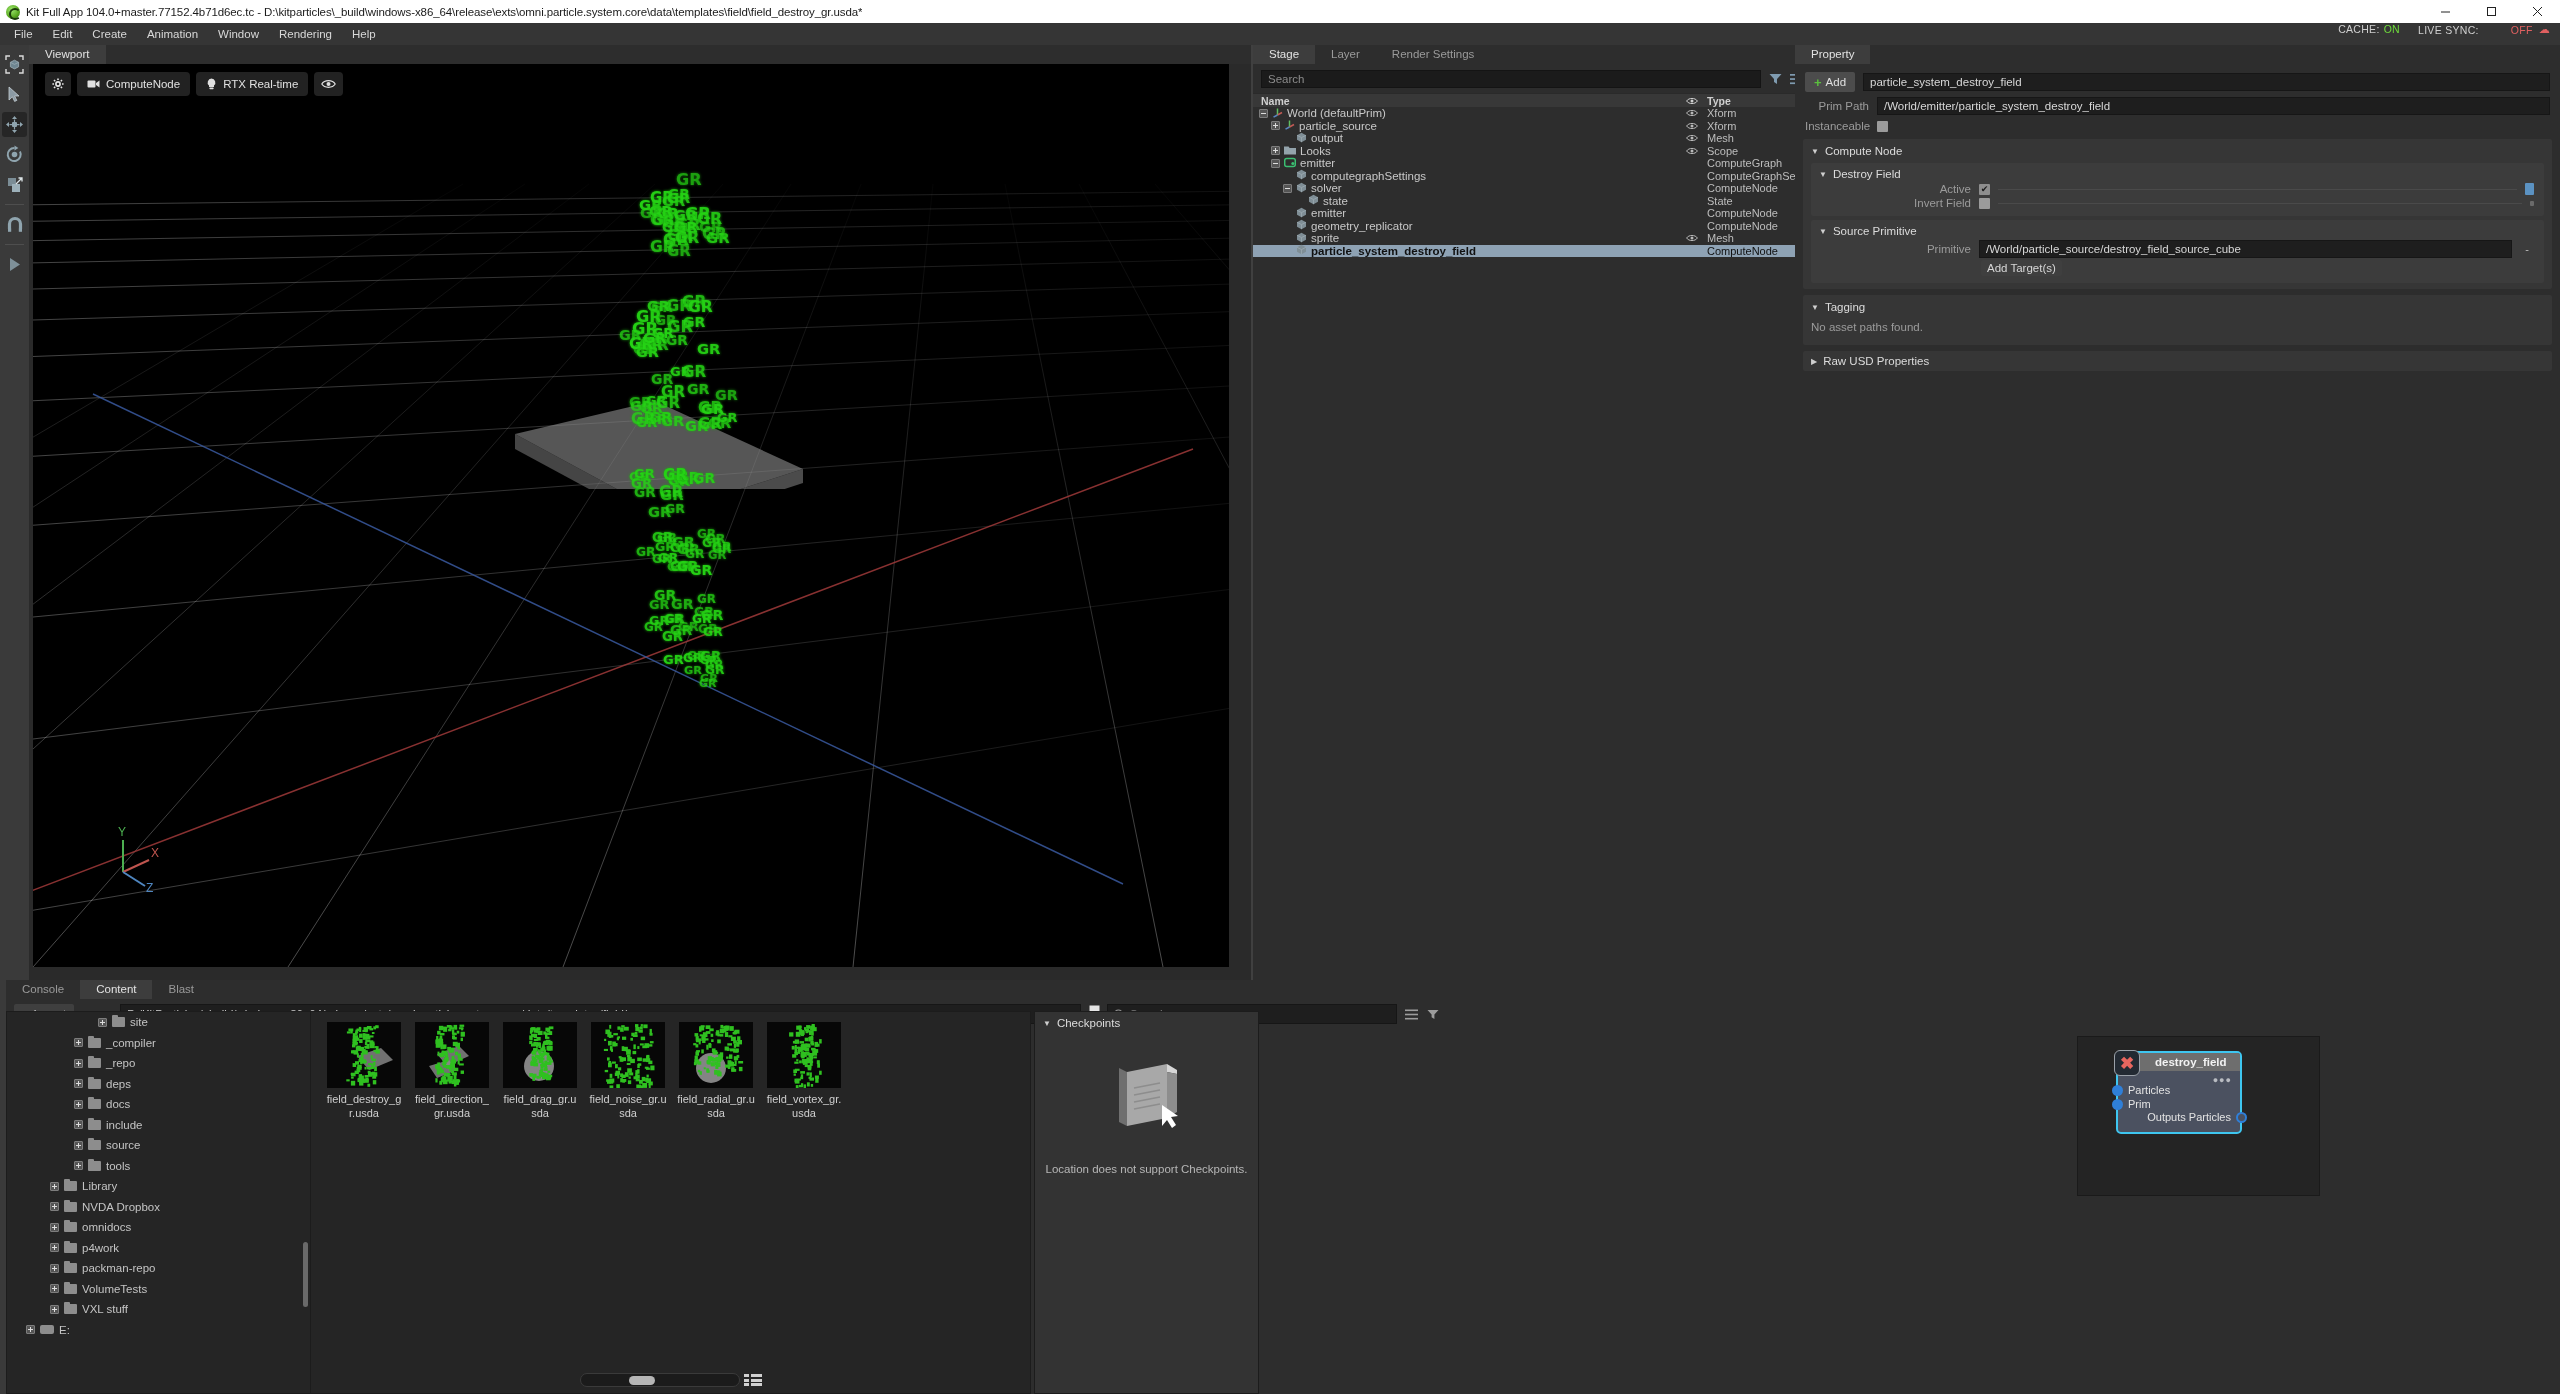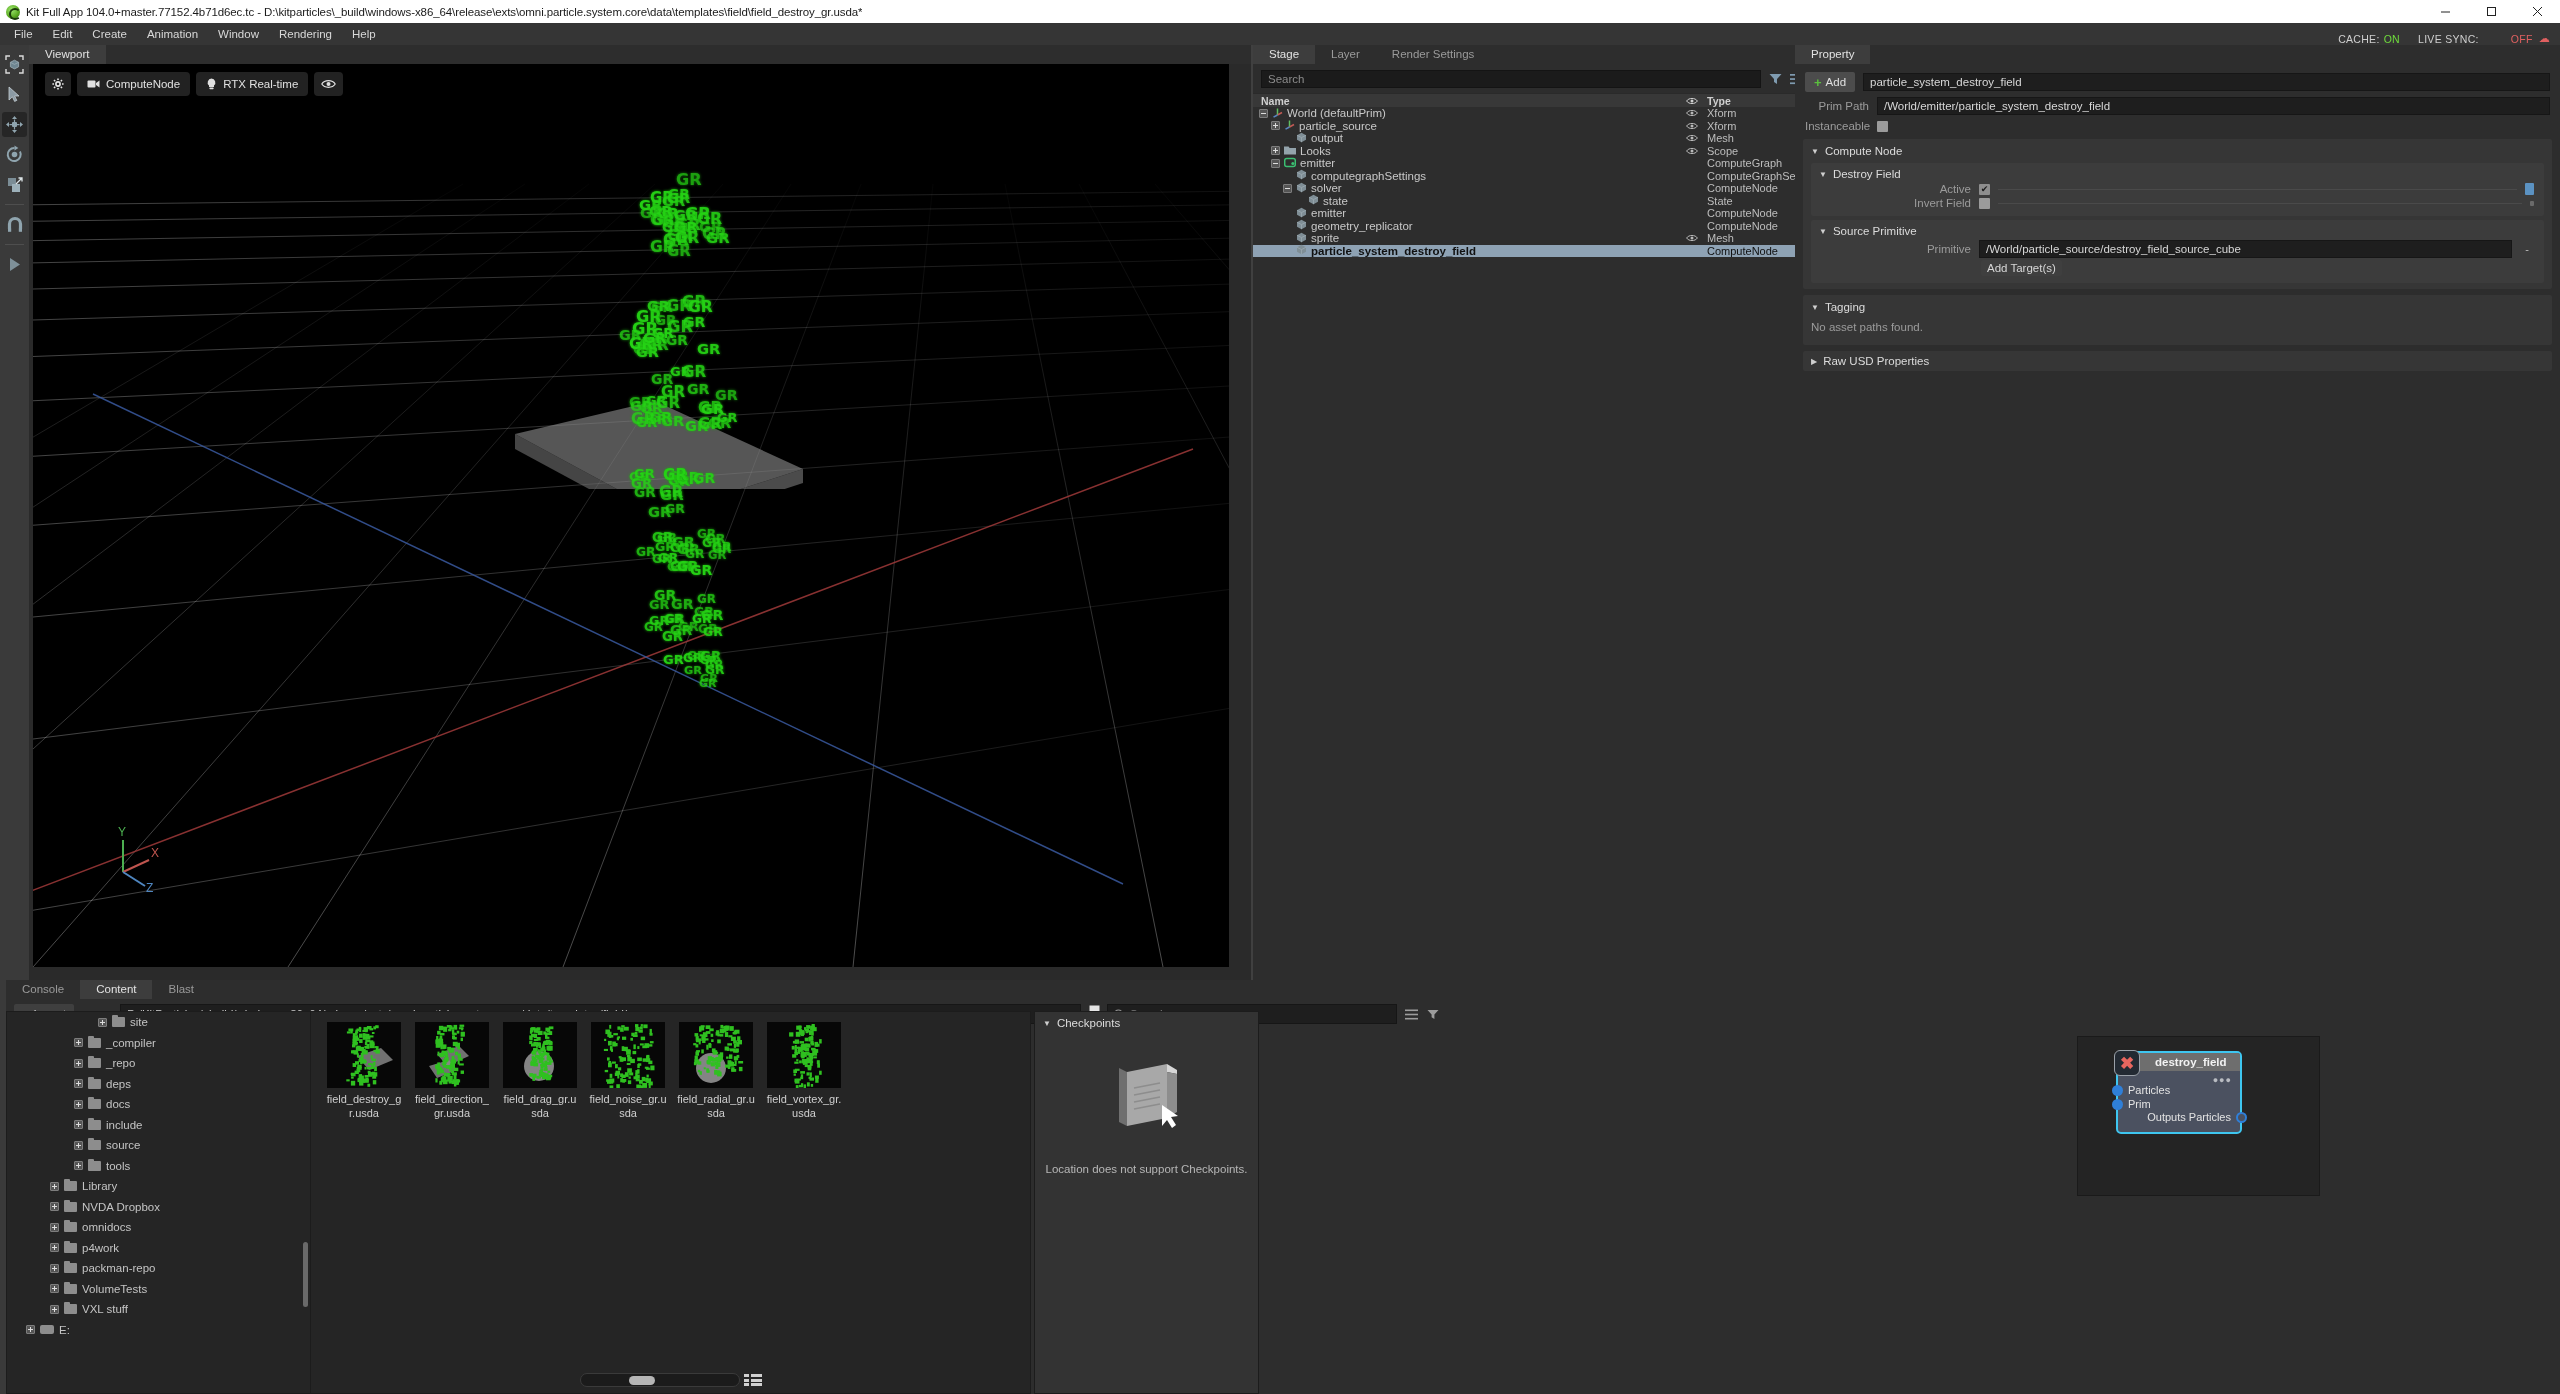--- a/index.html
+++ b/index.html
@@ -41,21 +41,21 @@
   
   .menubar {
     position: absolute; left: 0; top: 23px; width: 2560px; height: 22px;
     background: #353535; display: flex; align-items: center; padding-left: 4px;
   }
   .menu-item {
     font-size: 11.5px; color: #d8d8d8; padding: 2px 10px; line-height: 16px; white-space: nowrap;
   }
   .sync-status {
     position: absolute; right: 10px; top: 0; height: 22px;
-    display: flex; align-items: flex-end; gap: 18px; font-size: 10.5px; letter-spacing: 0.3px;
+    display: flex; align-items: flex-start; gap: 18px; font-size: 10.5px; letter-spacing: 0.3px;
   }
   .sync-group { display: flex; align-items: center; gap: 4px; }
   .sync-label { color: #cfcfcf; }
   .sync-on { color: #6fdc3c; }
   .sync-off { color: #e06060; padding-left: 28px; }
   .cloud-icon { color: #e06060; font-size: 11px; margin-left: 2px; }
 
   
   .toolrail {
     position: absolute; left: 0; top: 45px; width: 29px; height: 1349px;

